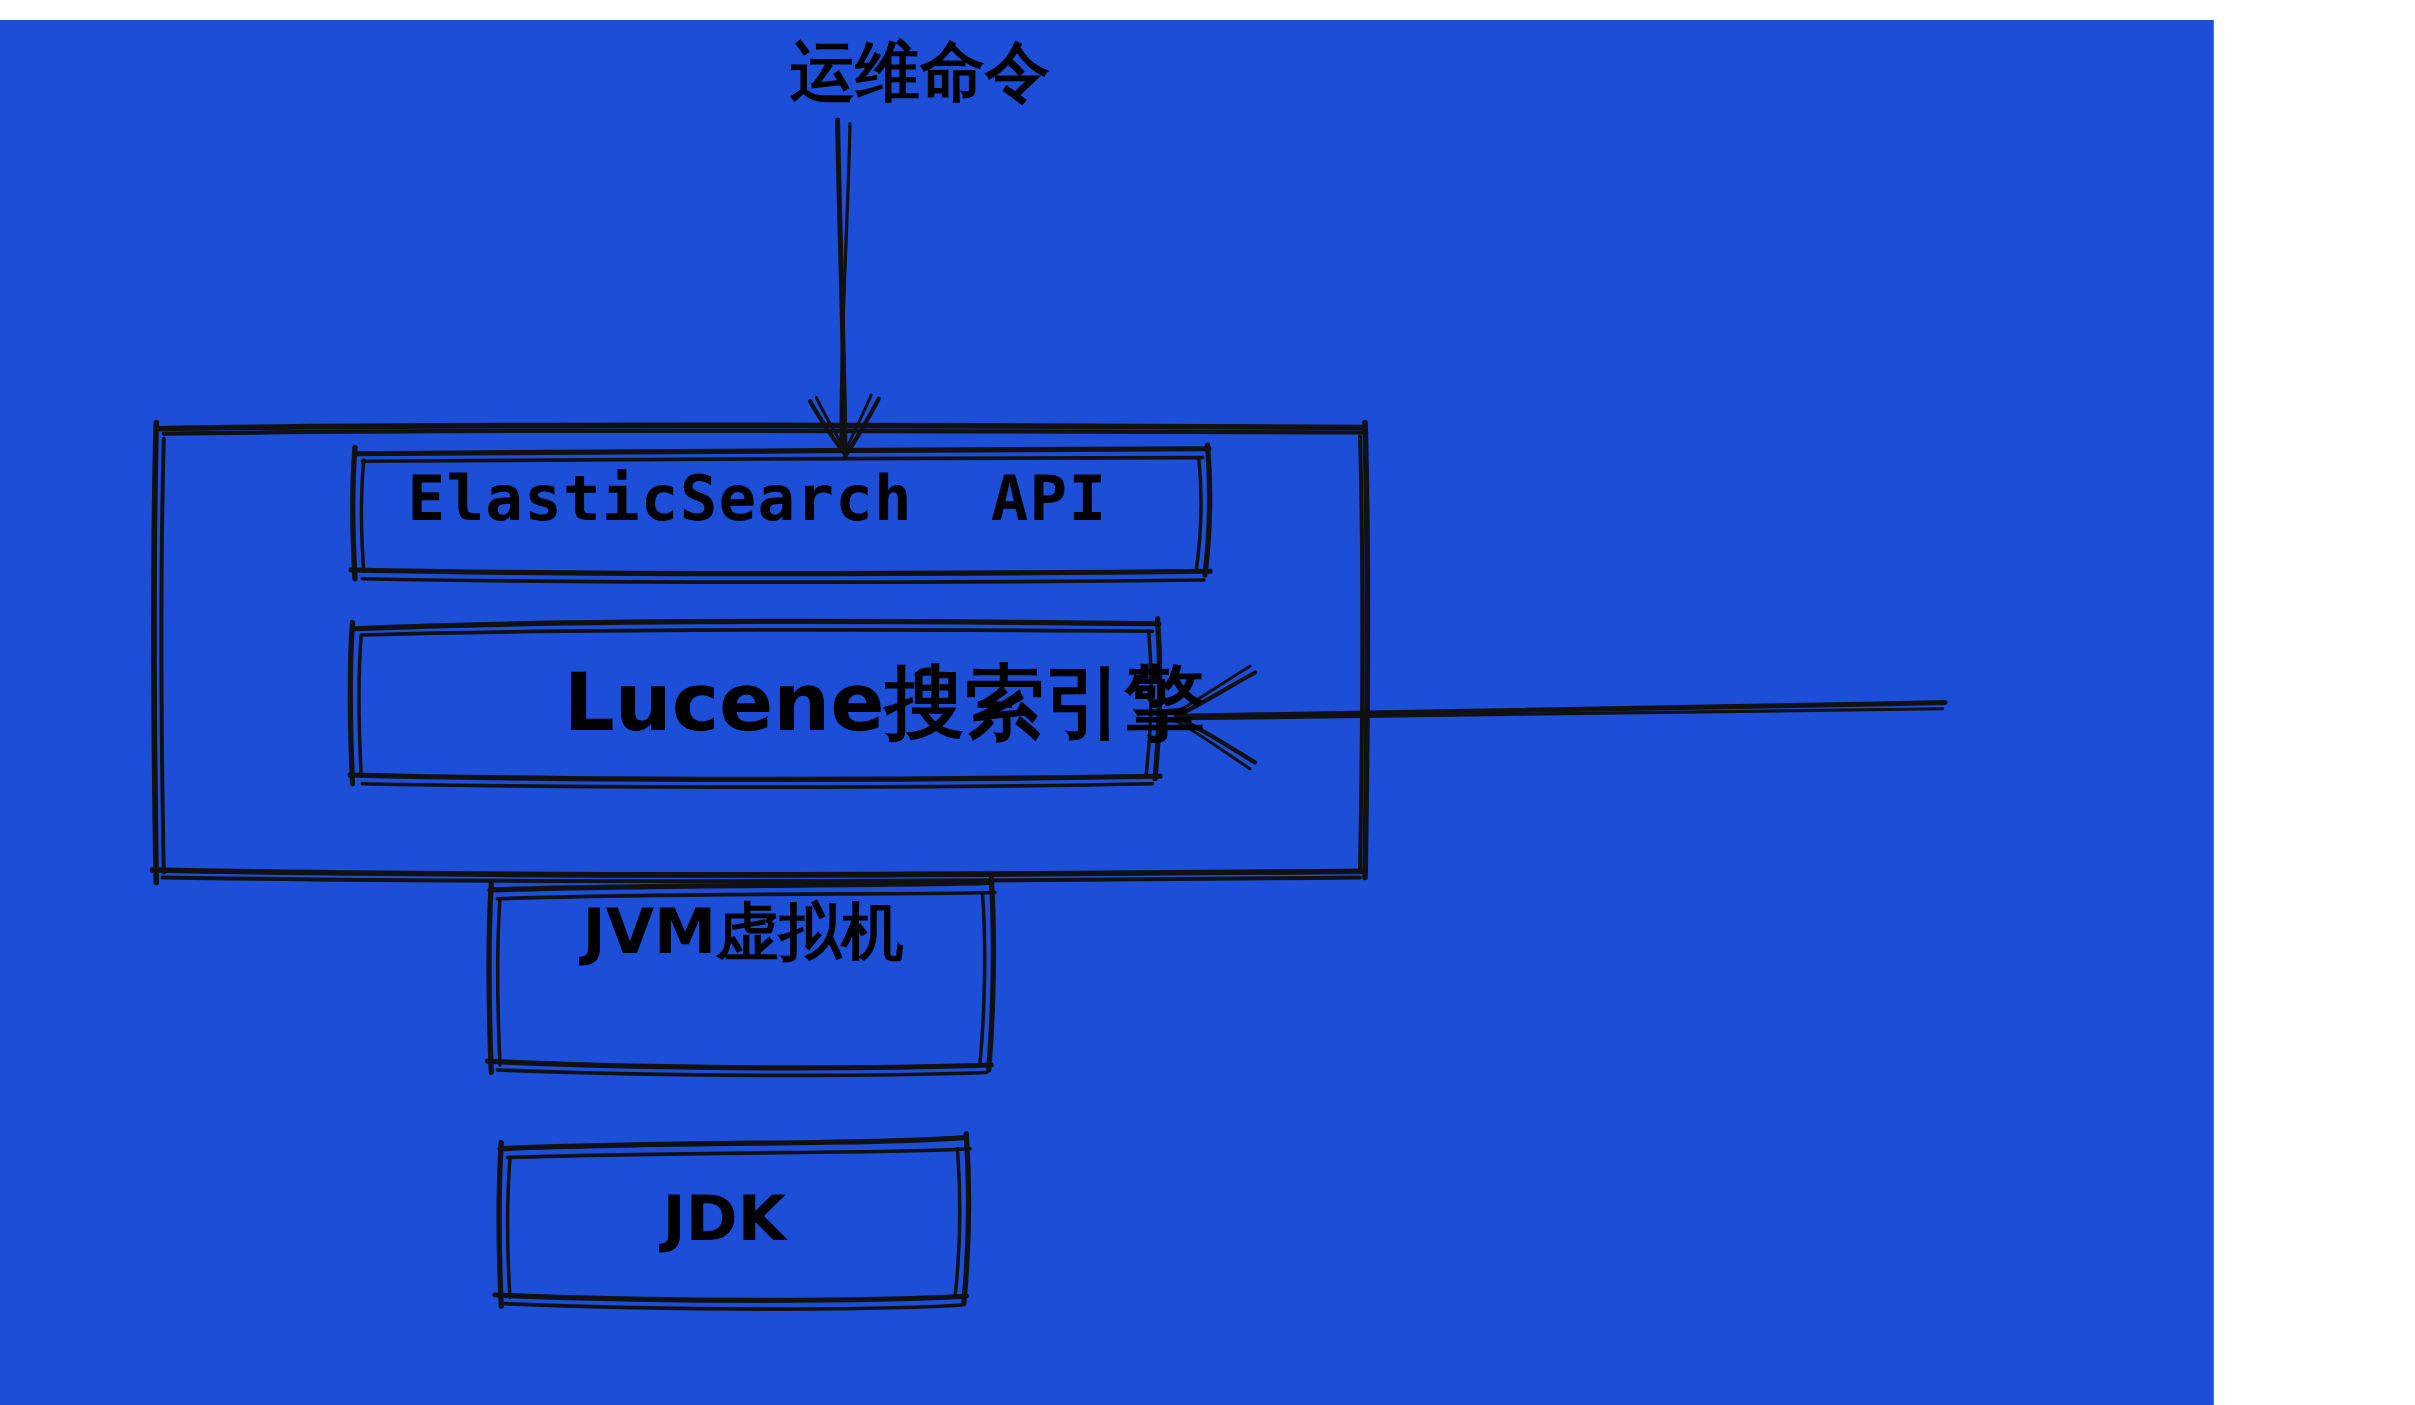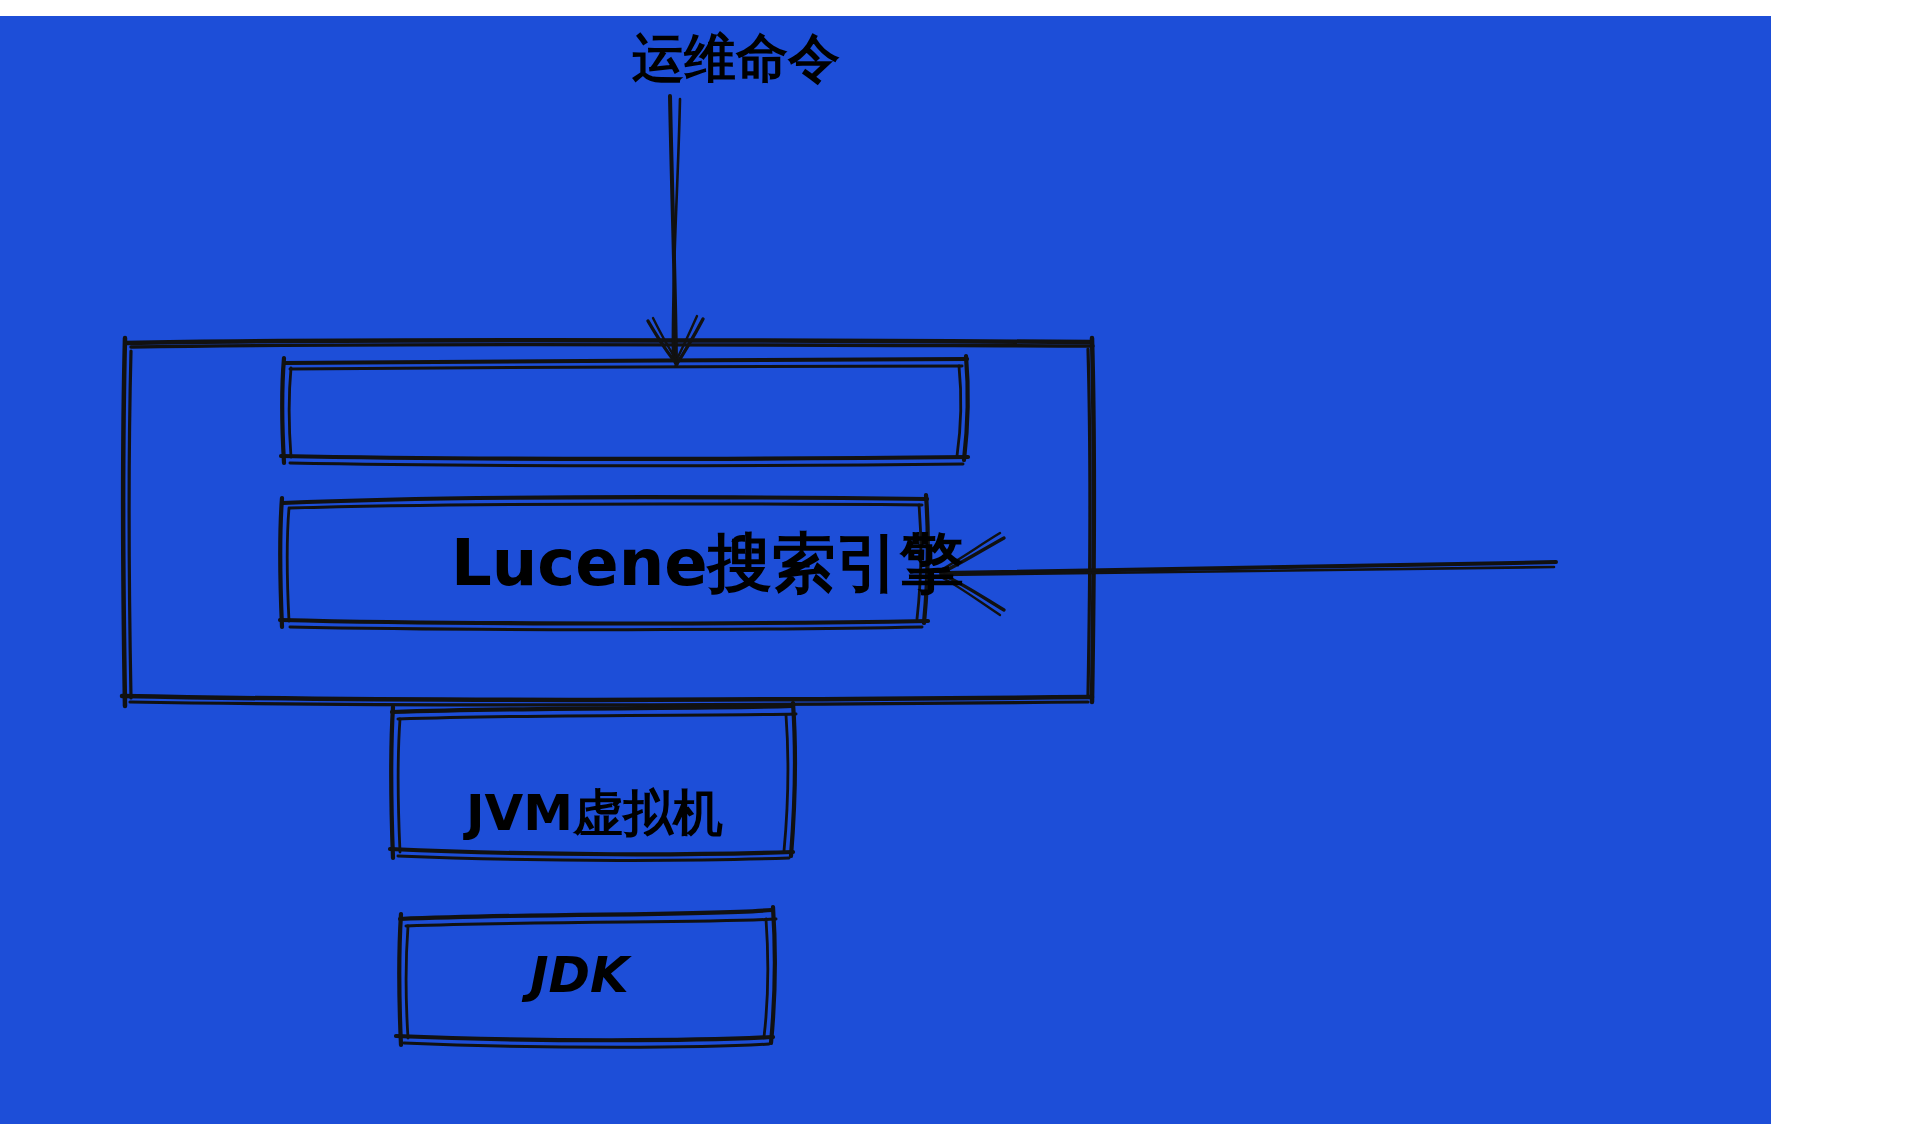--- a/index.html
+++ b/index.html
@@ -60,29 +60,28 @@
     top: 515px;
     font-size: 64px;
   }
   #label-java-dev {
     left: 1568px;
     top: 521px;
     font-size: 52px;
   }
   #label-jvm {
     left: 466px;
-    top: 772px;
+    top: 704px;
     font-size: 50px;
     text-align: right;
   }
   #label-jdk {
     left: 530px;
     top: 934px;
     font-size: 50px;
-    font-style: italic;
   }
 </style>
 </head>
 <body>
 
 <div id="diagram-root">
 
   <svg id="sketch-layer" viewBox="0 0 1932 1124" xmlns="http://www.w3.org/2000/svg">
 
     <g fill="none" stroke="#111111" stroke-linecap="round" stroke-linejoin="round">
@@ -180,20 +179,21 @@
         <path d="M1000 517 C 980 529, 959 544, 939 555" stroke-width="2.4"></path>
         <path d="M1004 594 C 984 582, 962 567, 941 558" stroke-width="3.4"></path>
         <path d="M1000 599 C 980 586, 959 570, 939 560" stroke-width="2.4"></path>
       </g>
 
     </g>
   </svg>
 
   <div class="label label-sans" id="label-ops-commands">运维命令</div>
 
+  <div class="label label-mono" id="label-es-api">ElasticSearch  API</div>
 
   <div class="label label-sans" id="label-lucene">Lucene搜索引擎</div>
 
 
   <div class="label label-sans" id="label-jvm">JVM虚拟机</div>
 
   <div class="label label-sans" id="label-jdk">JDK</div>
 
 </div>
 

